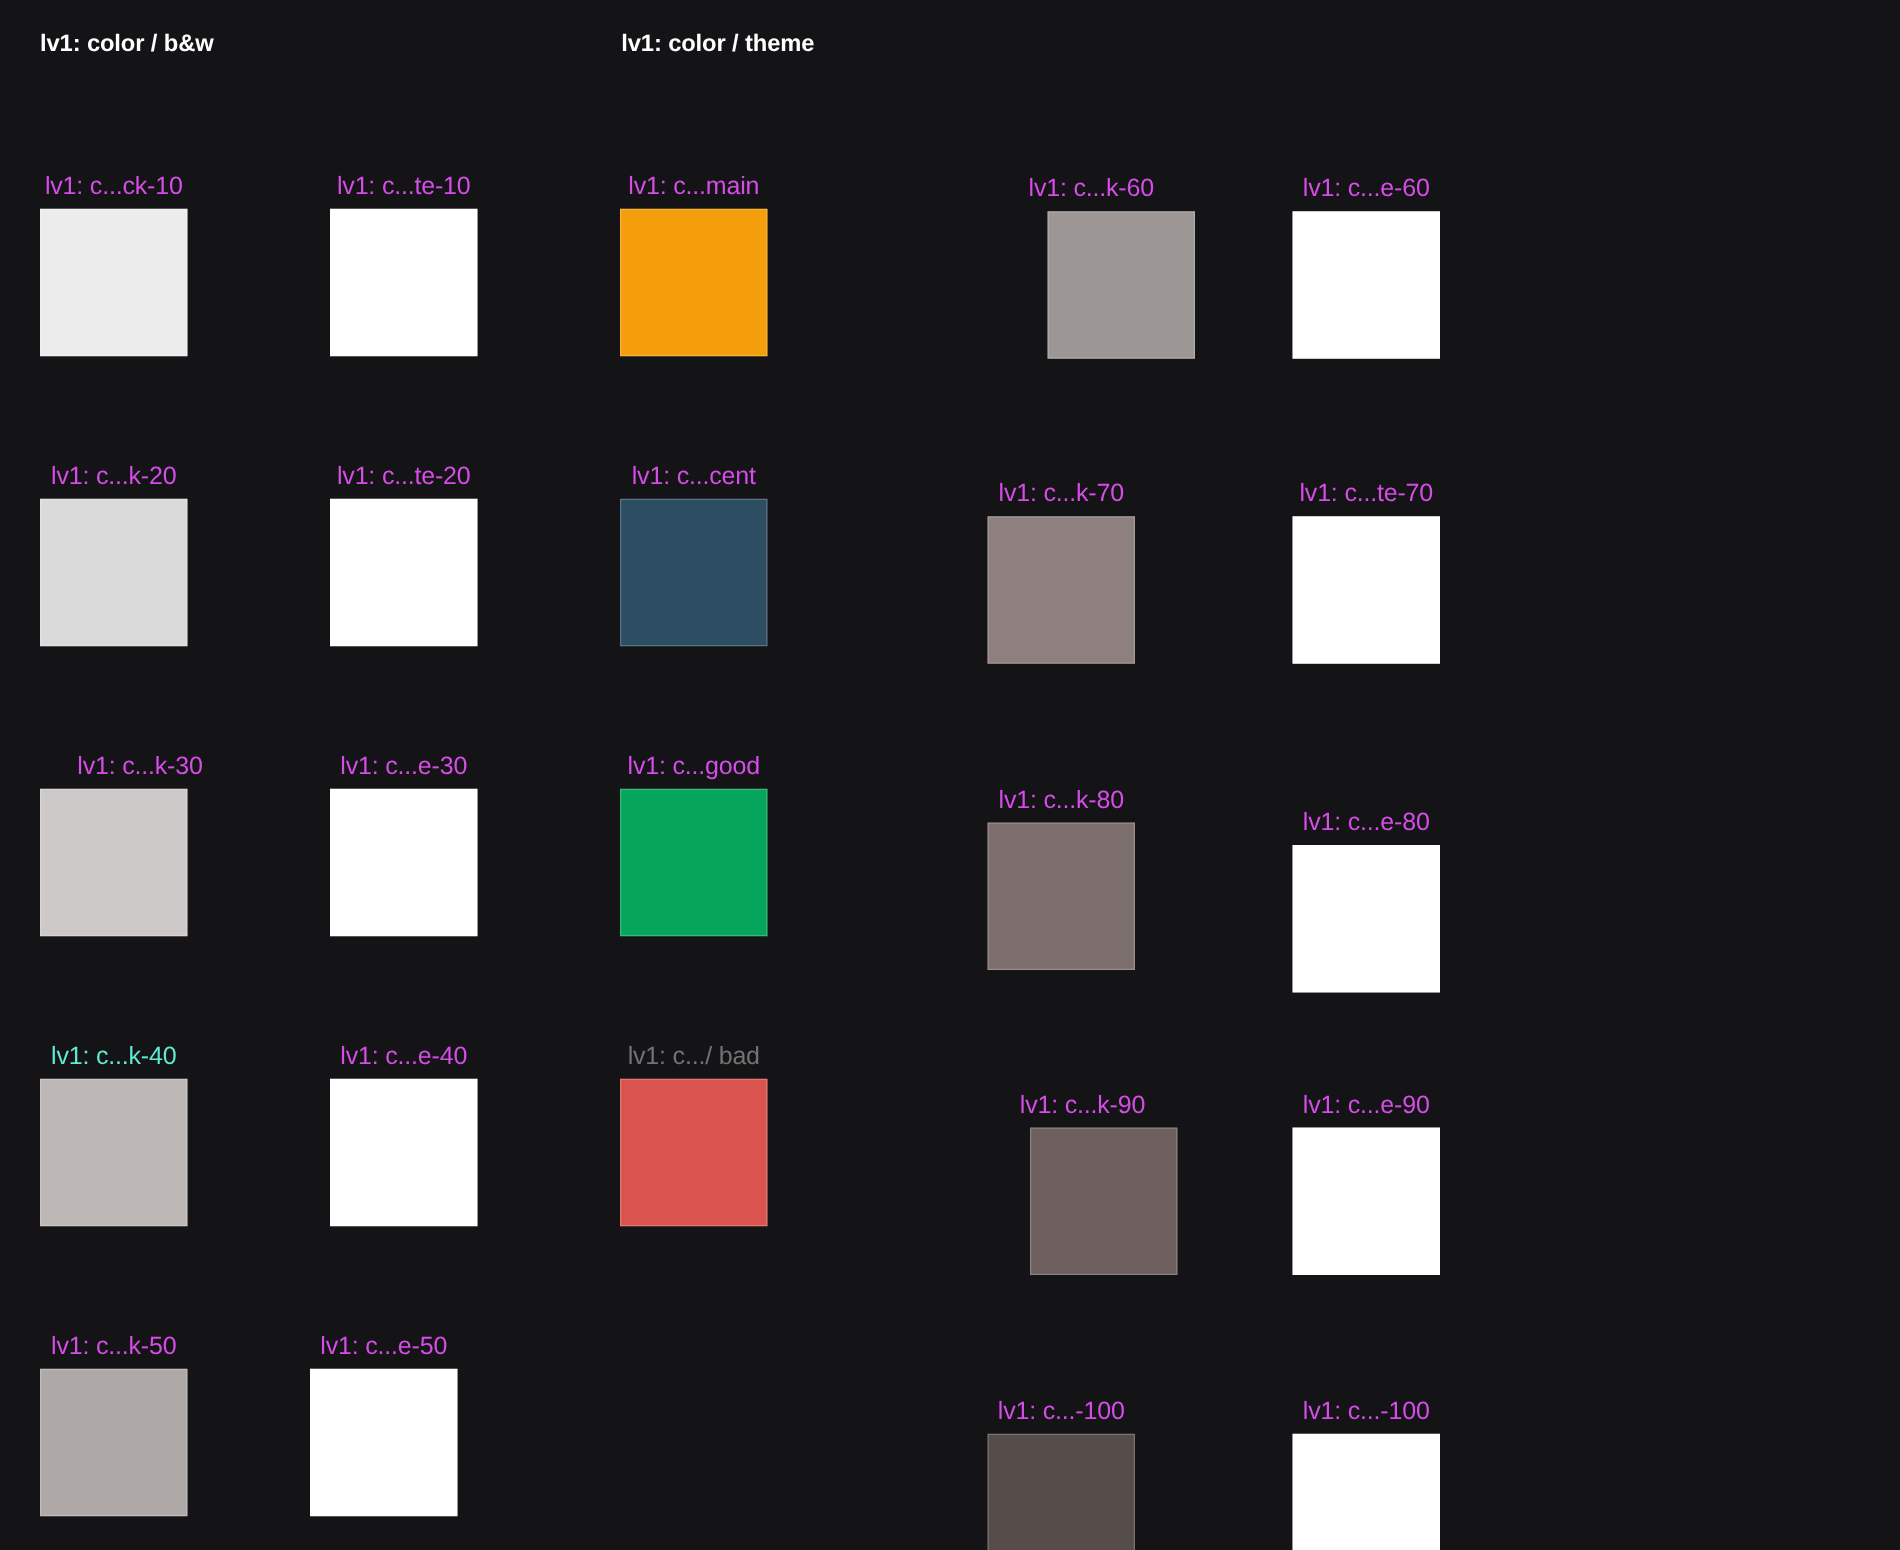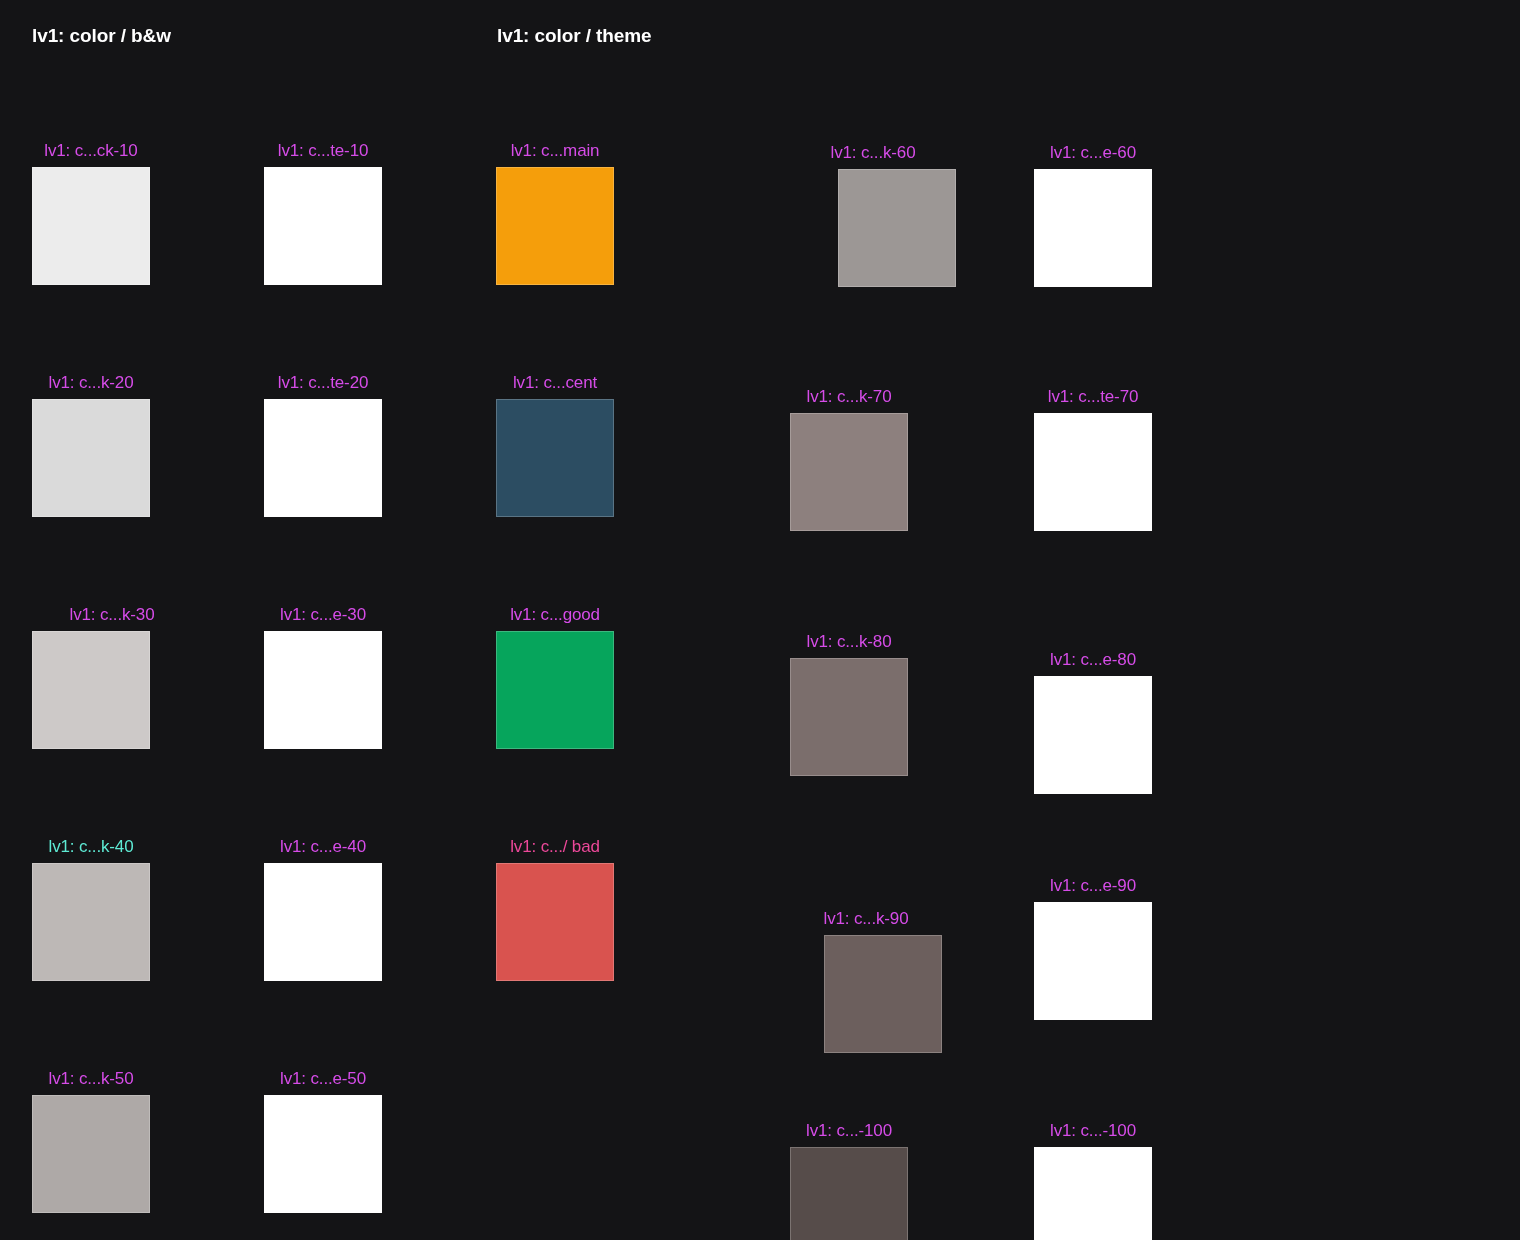--- a/index.html
+++ b/index.html
@@ -27,21 +27,21 @@
     font-weight: bold;
     letter-spacing: -0.1px;
     white-space: nowrap;
   }
   .swatch-group {
     position: absolute;
   }
   .swatch-label {
     position: absolute;
     color: #d64ce8;
-    font-size: 17px;
+    font-size: 20px;
     font-weight: 400;
     white-space: nowrap;
     letter-spacing: -0.15px;
     left: 50%;
     transform: translateX(-50%);
     bottom: 100%;
     margin-bottom: 6px;
   }
   .swatch-chip {
     width: 118px;
@@ -121,36 +121,36 @@
       </div>
       <div class="swatch-group" style="left: 32px; top: 863px;">
         <div class="swatch-label" style="color: #5eead4;">lv1: c...k-40</div>
         <div class="swatch-chip" style="background: rgb(189, 184, 182);"></div>
       </div>
       <div class="swatch-group" style="left: 264px; top: 863px;">
         <div class="swatch-label" style="color: rgb(214, 76, 232);">lv1: c...e-40</div>
         <div class="swatch-chip" style="background: rgb(255, 255, 255);"></div>
       </div>
       <div class="swatch-group" style="left: 496px; top: 863px;">
-        <div class="swatch-label" style="color: #ec4899;">lv1: c.../ bad</div>
+        <div class="swatch-label" style="color: #737373;">lv1: c.../ bad</div>
         <div class="swatch-chip" style="background: rgb(217, 83, 79);"></div>
       </div>
-      <div class="swatch-group" style="left: 790px; top: 935px; padding-left: 34px;">
+      <div class="swatch-group" style="left: 790px; top: 902px; padding-left: 34px;">
         <div class="swatch-label" style="color: rgb(214, 76, 232);">lv1: c...k-90</div>
         <div class="swatch-chip" style="background: rgb(108, 95, 93);"></div>
       </div>
       <div class="swatch-group" style="left: 1034px; top: 902px;">
         <div class="swatch-label" style="color: rgb(214, 76, 232);">lv1: c...e-90</div>
         <div class="swatch-chip" style="background: rgb(255, 255, 255);"></div>
       </div>
       <div class="swatch-group" style="left: 32px; top: 1095px;">
         <div class="swatch-label" style="color: rgb(214, 76, 232);">lv1: c...k-50</div>
         <div class="swatch-chip" style="background: rgb(174, 169, 167);"></div>
       </div>
-      <div class="swatch-group" style="left: 264px; top: 1095px;">
+      <div class="swatch-group" style="left: 248px; top: 1095px;">
         <div class="swatch-label" style="color: rgb(214, 76, 232);">lv1: c...e-50</div>
         <div class="swatch-chip" style="background: rgb(255, 255, 255);"></div>
       </div>
       <div class="swatch-group" style="left: 790px; top: 1147px;">
         <div class="swatch-label" style="color: rgb(214, 76, 232);">lv1: c...-100</div>
         <div class="swatch-chip" style="background: rgb(86, 76, 74);"></div>
       </div>
       <div class="swatch-group" style="left: 1034px; top: 1147px;">
         <div class="swatch-label" style="color: rgb(214, 76, 232);">lv1: c...-100</div>
         <div class="swatch-chip" style="background: rgb(255, 255, 255);"></div>

